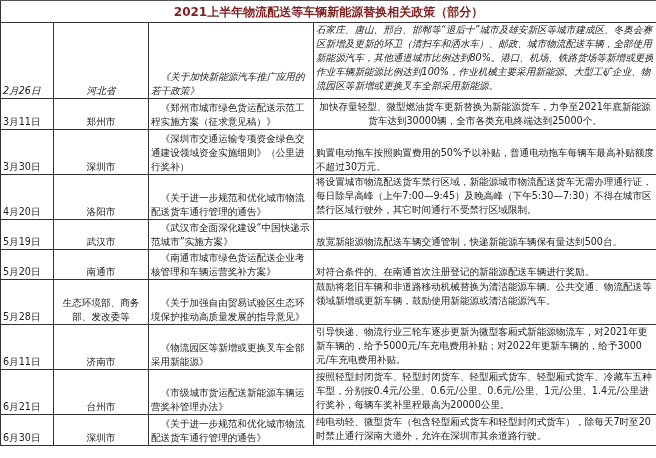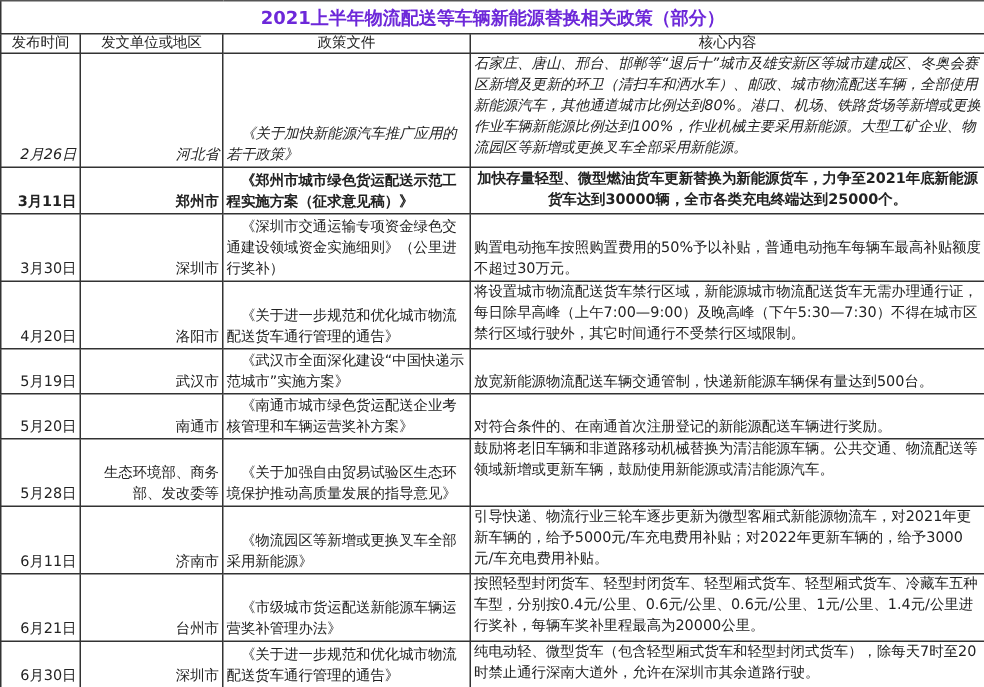--- a/index.html
+++ b/index.html
@@ -1,27 +1,27 @@
 <!DOCTYPE html>
 <html><head>
 <meta charset="utf-8">
 <style>
   html, body { margin:0; padding:0; background:#fff; }
   body { width:656px; height:458px; overflow:hidden; font-family:"DejaVu Sans", "Liberation Sans", sans-serif; color:#222; }
   .wrap { position:relative; width:656px; height:458px; }
   table { border-collapse:collapse; width:656px; table-layout:fixed; }
   td, th { border:1px solid #333; padding:0 2px; font-size:9.6px; line-height:14px; font-weight:normal; overflow:hidden; }
-  .title-row td { height:21px; text-align:center; font-size:12px; font-weight:bold; color:#6d28d9; border-top:1px solid #555; }
+  .title-row td { height:21px; text-align:center; font-size:12px; font-weight:bold; color:#7f1d1d; border-top:1px solid #555; }
   .head-row th { height:12px; text-align:center; line-height:12px; font-size:9.6px; }
-  .c-date { text-align:right; vertical-align:bottom; white-space:nowrap; }
-  .c-region { text-align:right; vertical-align:bottom; }
+  .c-date { text-align:left; vertical-align:bottom; white-space:nowrap; }
+  .c-region { text-align:center; vertical-align:bottom; }
   .c-doc { vertical-align:bottom; text-indent:1em; }
   .c-core { vertical-align:bottom; }
   tr.r0 td { height:75px;font-style:italic; }
-  tr.r1 td { height:30px;font-weight:bold; }
+  tr.r1 td { height:30px; }
   tr.r2 td { height:44px; }
   tr.r3 td { height:44px; }
   tr.r4 td { height:29px; }
   tr.r5 td { height:29px; }
   tr.r6 td { height:44px; }
   tr.r7 td { height:44px; }
   tr.r8 td { height:44px; }
   tr.r9 td { height:30px; }
   tr.r1 .c-core, tr.r3 .c-core, tr.r6 .c-core, tr.r7 .c-core, tr.r8 .c-core, tr.r9 .c-core, tr.r0 .c-core { vertical-align:top; }
   tr.r2 .c-core, tr.r4 .c-core, tr.r5 .c-core { vertical-align:bottom;margin-left:36px; }
@@ -35,26 +35,20 @@
   <colgroup>
     <col style="width:53px">
     <col style="width:95px">
     <col style="width:165px">
     <col style="width:343px">
   </colgroup>
   <tbody>
         <tr class="title-row">
     <td colspan="4">2021上半年物流配送等车辆新能源替换相关政策（部分）</td>
   </tr>
-  <tr class="head-row">
-    <th>发布时间</th>
-    <th>发文单位或地区</th>
-    <th>政策文件</th>
-    <th>核心内容</th>
-  </tr>
 
   <tr class="r0">
     <td class="c-date">2月26日</td>
     <td class="c-region">河北省</td>
     <td class="c-doc">《关于加快新能源汽车推广应用的若干政策》</td>
     <td class="c-core">石家庄、唐山、邢台、邯郸等“退后十”城市及雄安新区等城市建成区、冬奥会赛区新增及更新的环卫（清扫车和洒水车）、邮政、城市物流配送车辆，全部使用新能源汽车，其他通道城市比例达到80%。港口、机场、铁路货场等新增或更换作业车辆新能源比例达到100%，作业机械主要采用新能源。大型工矿企业、物流园区等新增或更换叉车全部采用新能源。</td>
   </tr>
   <tr class="r1">
     <td class="c-date">3月11日</td>
     <td class="c-region">郑州市</td>
@@ -64,21 +58,21 @@
   <tr class="r2">
     <td class="c-date">3月30日</td>
     <td class="c-region">深圳市</td>
     <td class="c-doc">《深圳市交通运输专项资金绿色交通建设领域资金实施细则》（公里进行奖补）</td>
     <td class="c-core">购置电动拖车按照购置费用的50%予以补贴，普通电动拖车每辆车最高补贴额度不超过30万元。</td>
   </tr>
   <tr class="r3">
     <td class="c-date">4月20日</td>
     <td class="c-region">洛阳市</td>
     <td class="c-doc">《关于进一步规范和优化城市物流配送货车通行管理的通告》</td>
-    <td class="c-core">将设置城市物流配送货车禁行区域，新能源城市物流配送货车无需办理通行证，每日除早高峰（上午7:00—9:00）及晚高峰（下午5:30—7:30）不得在城市区禁行区域行驶外，其它时间通行不受禁行区域限制。</td>
+    <td class="c-core">将设置城市物流配送货车禁行区域，新能源城市物流配送货车无需办理通行证，每日除早高峰（上午7:00—9:45）及晚高峰（下午5:30—7:30）不得在城市区禁行区域行驶外，其它时间通行不受禁行区域限制。</td>
   </tr>
   <tr class="r4">
     <td class="c-date">5月19日</td>
     <td class="c-region">武汉市</td>
     <td class="c-doc">《武汉市全面深化建设“中国快递示范城市”实施方案》</td>
     <td class="c-core">放宽新能源物流配送车辆交通管制，快递新能源车辆保有量达到500台。</td>
   </tr>
   <tr class="r5">
     <td class="c-date">5月20日</td>
     <td class="c-region">南通市</td>

